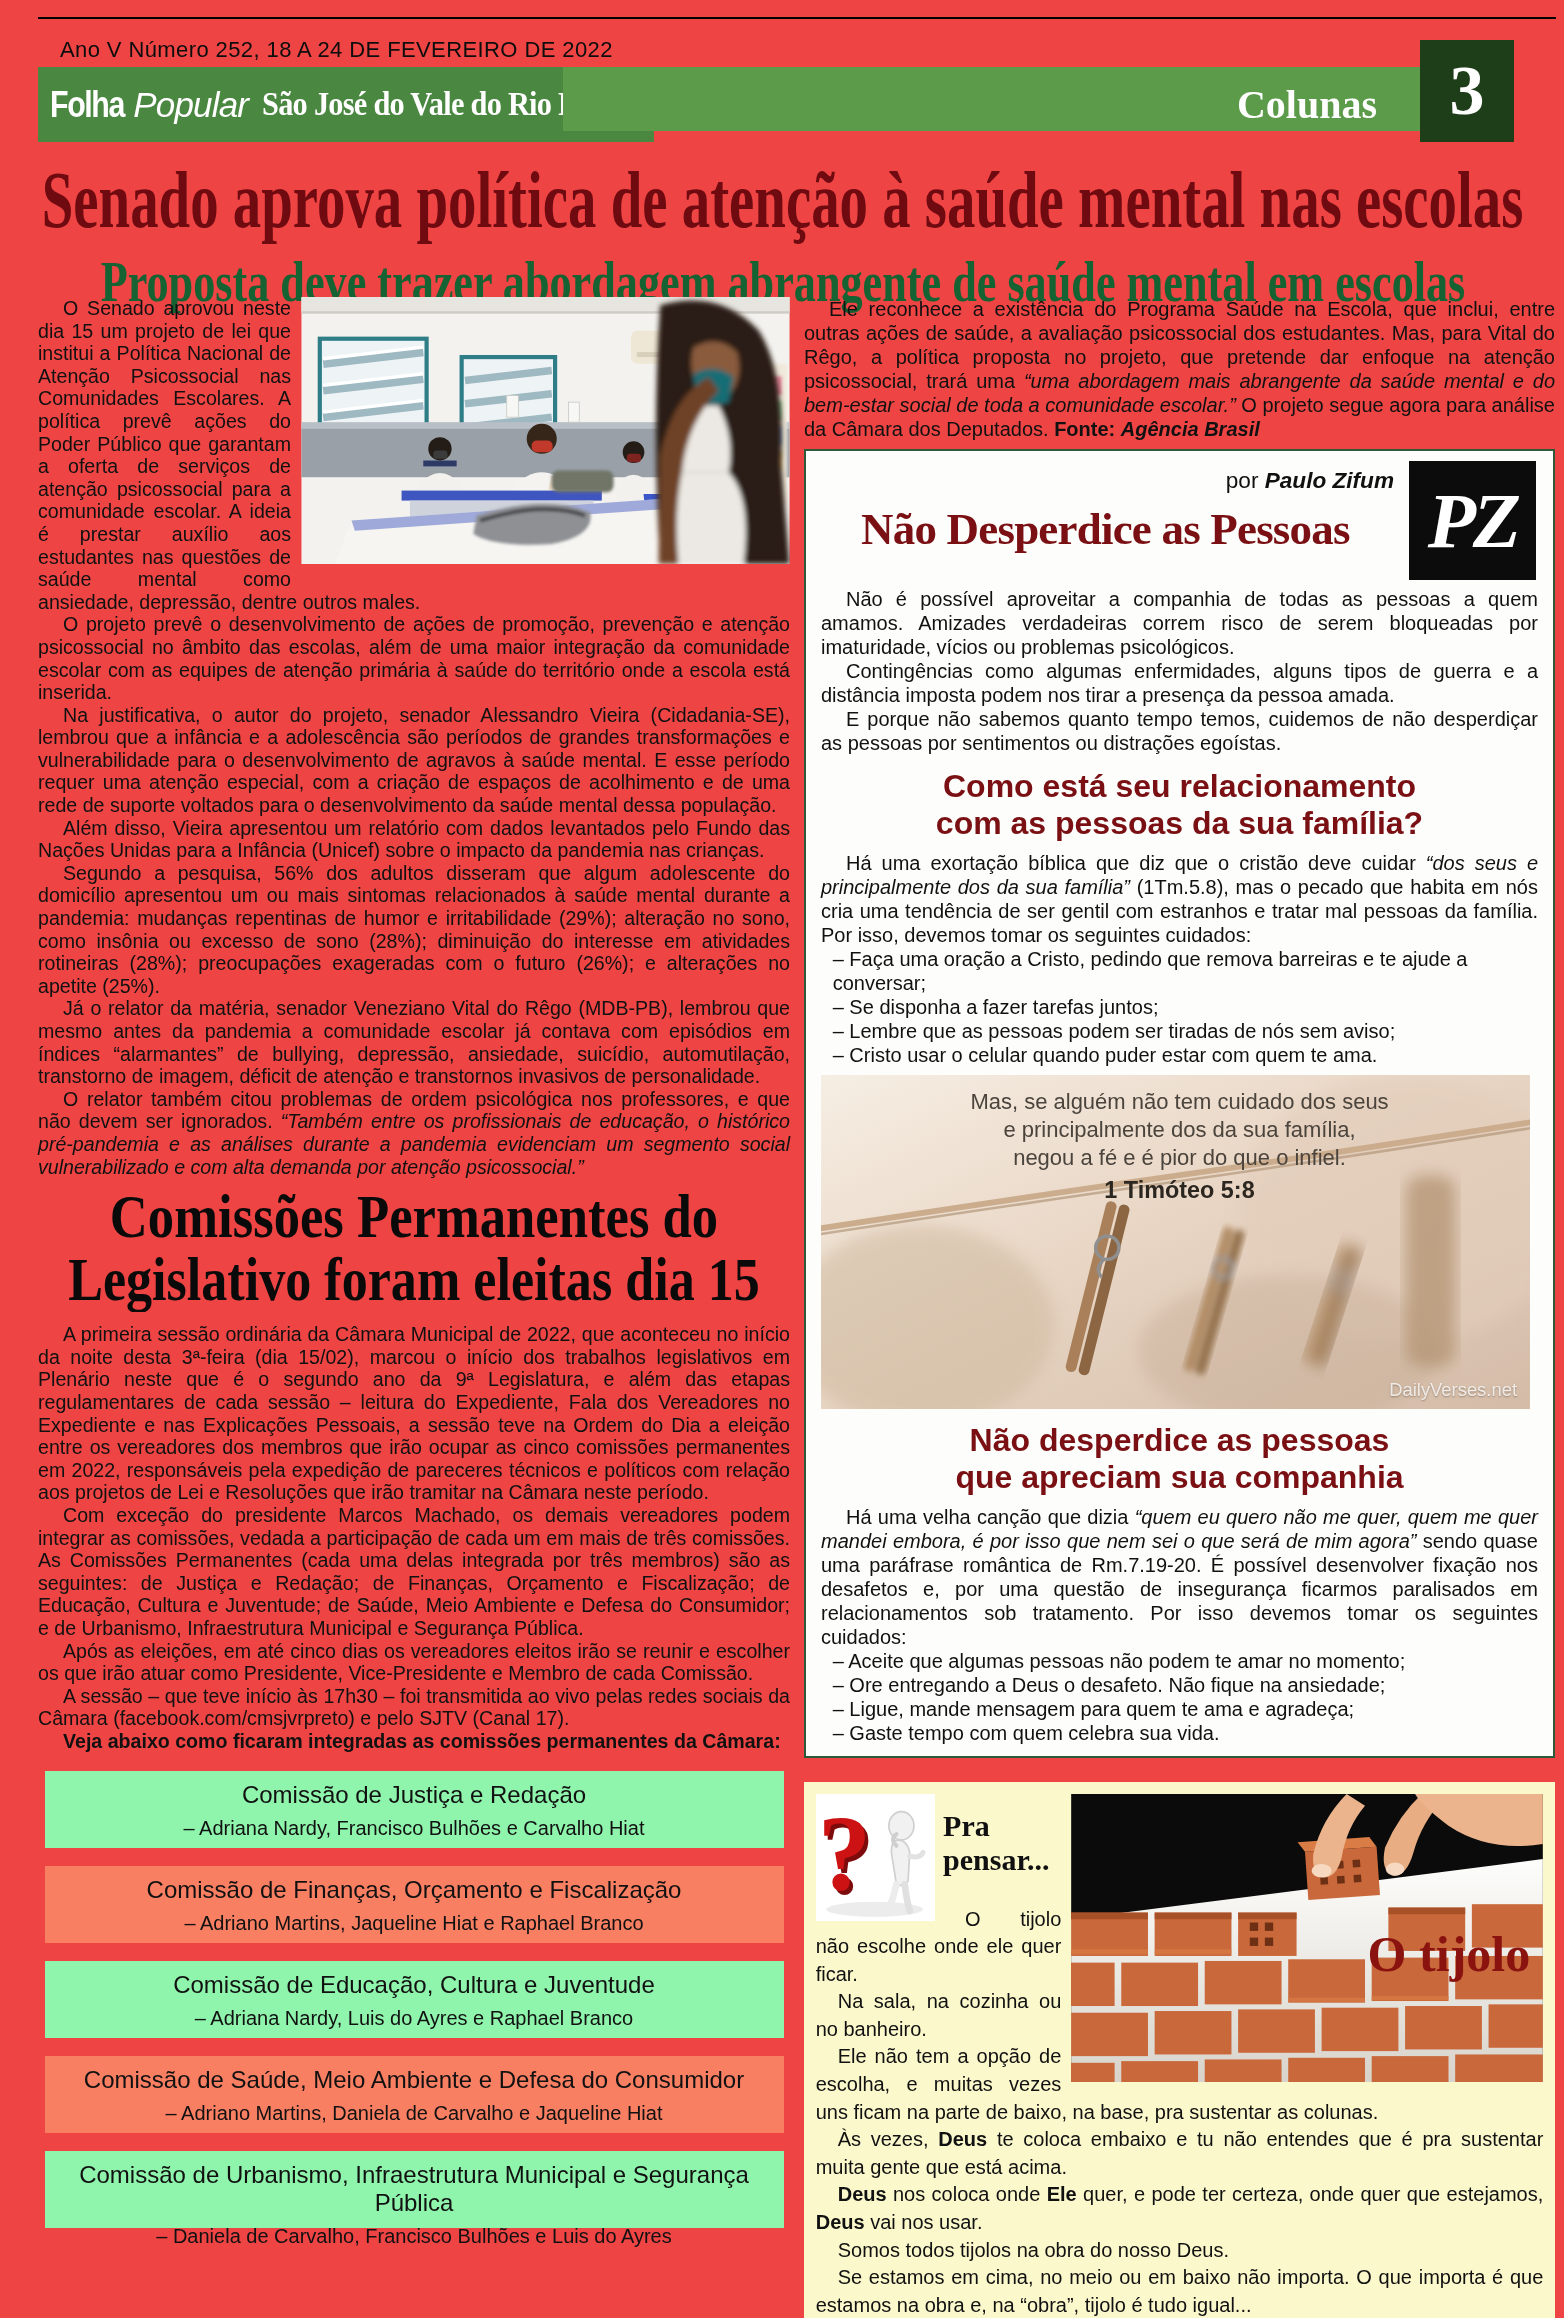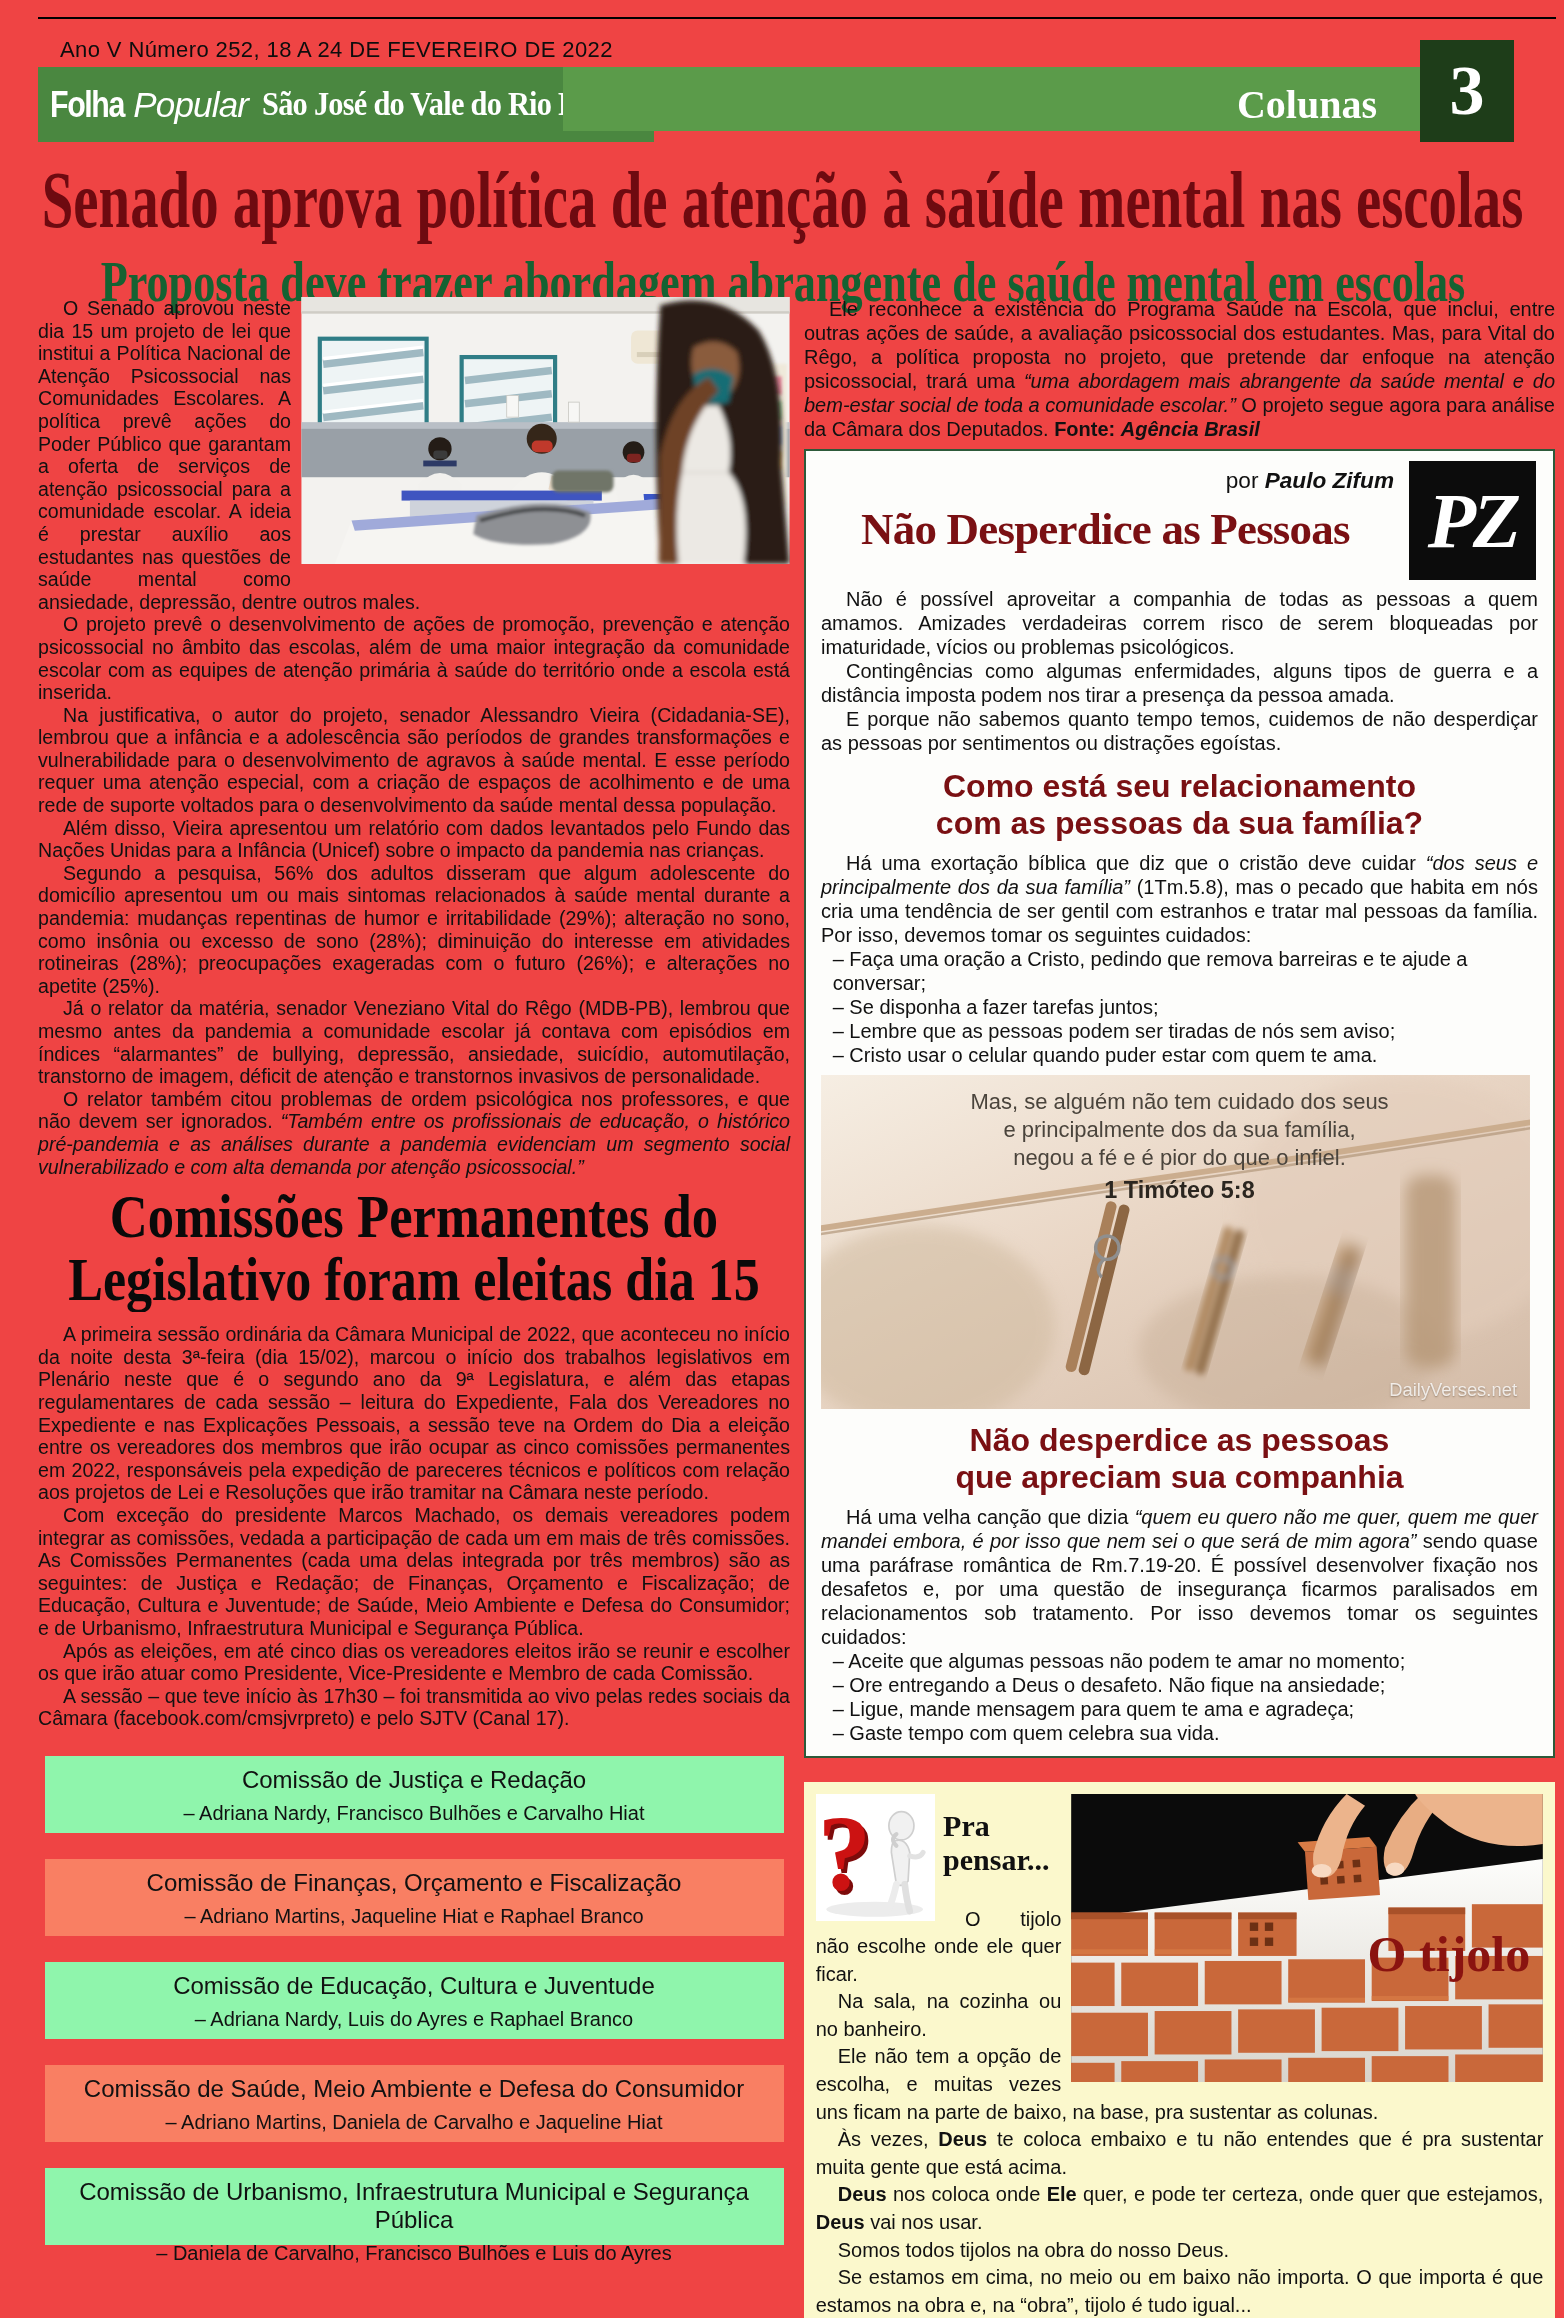--- a/index.html
+++ b/index.html
@@ -27,21 +27,21 @@
   .subhead-svg{position:absolute;left:94px;top:249px;}
   
   .col-left{position:absolute;left:38px;top:297px;width:752px;}
   .col-right{position:absolute;left:804px;top:297px;width:751px;}
   .col-left p, .col-right p{margin:0;text-align:justify;}
   .col-left p{font-size:19.6px;line-height:22.6px;}
   .indent{text-indent:25px;}
   .classroom-fig{float:right;width:489px;height:267px;margin-left:10px;margin-bottom:5px;}
   .h2-svg{display:block;margin:8.4px auto 11.7px auto;}
   .callout{font-weight:bold;font-size:21px;margin:10px 0 0 0;text-indent:25px;}
-  .commission{width:739px;margin:26px auto 0 auto;height:77px;text-align:center;
+  .commission{width:739px;margin:18px auto 0 auto;height:77px;text-align:center;
               box-sizing:border-box;padding-top:10px;}
   .commission .c-title{font-size:24px;color:#111;}
   .commission .c-members{font-size:20px;margin-top:8.4px;color:#111;}
   .c-green{background:#8ff5ac;}
   .c-salmon{background:#f97f63;}
   
   .col-right p{font-size:20px;line-height:24px;}
   .column-box{margin-top:8.4px;border:2.5px solid #2d5a3a;background:#fdfdfb;
               padding:8.4px 15px 11.7px 15px;}
   .colhead{position:relative;height:127px;}
@@ -199,20 +199,21 @@
     <svg class="h2-svg" width="752" height="125" viewBox="0 0 900 150">
       <text x="85" y="60" textLength="730" lengthAdjust="spacingAndGlyphs" font-family="Liberation Serif, serif" font-weight="bold" font-size="74" fill="#0a0a0a">Comissões Permanentes do</text>
       <text x="35" y="136" textLength="830" lengthAdjust="spacingAndGlyphs" font-family="Liberation Serif, serif" font-weight="bold" font-size="74" fill="#0a0a0a">Legislativo foram eleitas dia 15</text>
     </svg>
 
     <p class="indent">A primeira sessão ordinária da Câmara Municipal de 2022, que aconteceu no início da noite desta 3ª-feira (dia 15/02), marcou o início dos trabalhos legislativos em Plenário neste que é o segundo ano da 9ª Legislatura, e além das etapas regulamentares de cada sessão – leitura do Expediente, Fala dos Vereadores no Expediente e nas Explicações Pessoais, a sessão teve na Ordem do Dia a eleição entre os vereadores dos membros que irão ocupar as cinco comissões permanentes em 2022, responsáveis pela expedição de pareceres técnicos e políticos com relação aos projetos de Lei e Resoluções que irão tramitar na Câmara neste período.</p>
     <p class="indent">Com exceção do presidente Marcos Machado, os demais vereadores podem integrar as comissões, vedada a participação de cada um em mais de três comissões. As Comissões Permanentes (cada uma delas integrada por três membros) são as seguintes: de Justiça e Redação; de Finanças, Orçamento e Fiscalização; de Educação, Cultura e Juventude; de Saúde, Meio Ambiente e Defesa do Consumidor; e de Urbanismo, Infraestrutura Municipal e Segurança Pública.</p>
     <p class="indent">Após as eleições, em até cinco dias os vereadores eleitos irão se reunir e escolher os que irão atuar como Presidente, Vice-Presidente e Membro de cada Comissão.</p>
     <p class="indent">A sessão – que teve início às 17h30 – foi transmitida ao vivo pelas redes sociais da Câmara (facebook.com/cmsjvrpreto) e pelo SJTV (Canal 17).</p>
 
+    <p class="callout">Veja abaixo como ficaram integradas as comissões permanentes da Câmara:</p>
 
     <div class="commission c-green">
       <div class="c-title">Comissão de Justiça e Redação</div>
       <div class="c-members">– Adriana Nardy, Francisco Bulhões e Carvalho Hiat</div>
     </div>
     <div class="commission c-salmon">
       <div class="c-title">Comissão de Finanças, Orçamento e Fiscalização</div>
       <div class="c-members">– Adriano Martins, Jaqueline Hiat e Raphael Branco</div>
     </div>
     <div class="commission c-green">

